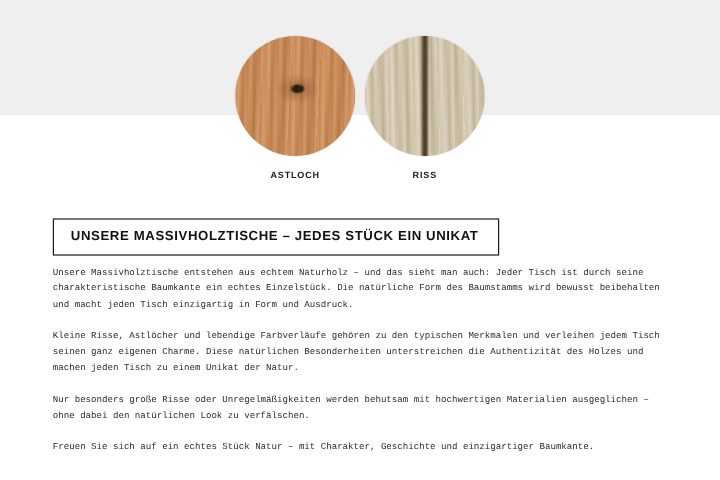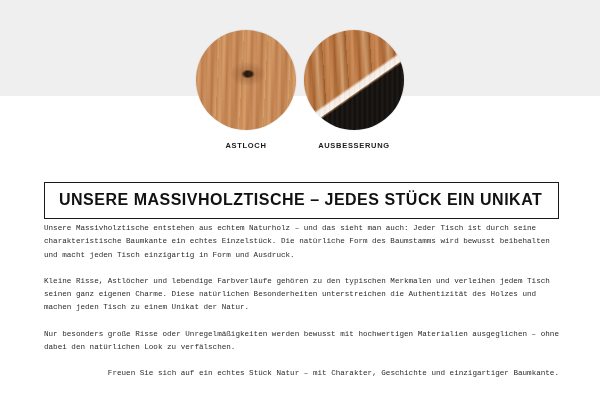--- a/index.html
+++ b/index.html
@@ -113,21 +113,21 @@
   
   .headline-box {
     position: absolute;
     left: 44px;
     top: 182px;
     border: 1.5px solid #1a1a1a;
     padding: 8px 16px 9px 14px;
     display: inline-block;
   }
   .headline-text {
-    font-size: 16px;
+    font-size: 11px;
     font-weight: bold;
     letter-spacing: 0.5px;
     color: #111111;
     white-space: nowrap;
   }
 
   
   .body-copy {
     position: absolute;
     left: 44px;
@@ -137,21 +137,20 @@
   }
   .para {
     font-size: 7.6px;
     line-height: 1.75;
     color: #2b2b2b;
     margin: 0 0 13px 0;
     text-align: left;
   }
   .para:last-child {
     margin-bottom: 0;
-    text-align: right;
   }
 
   
   .bottom-pad {
     position: absolute;
     left: 0;
     bottom: 0;
     width: 600px;
     height: 8px;
     background: #ffffff;
@@ -166,38 +165,38 @@
 
   <div class="circles-row">
 
     <div class="circle-item">
       <div class="circle tex-astloch">
         <div class="grain-overlay"></div>
       </div>
       <div class="circle-label">ASTLOCH</div>
     </div>
 
-
-
-
     <div class="circle-item">
-      <div class="circle tex-ausbesserung">
+      <div class="circle tex-riss">
         <div class="grain-overlay"></div>
       </div>
-      <div class="circle-label">AUSBESSERUNG</div>
+      <div class="circle-label">RISS</div>
     </div>
+
+
+
 
   </div>
 
   <div class="headline-box">
     <div class="headline-text">UNSERE MASSIVHOLZTISCHE – JEDES STÜCK EIN UNIKAT</div>
   </div>
 
   <div class="body-copy">
     <p class="para">Unsere Massivholztische entstehen aus echtem Naturholz – und das sieht man auch: Jeder Tisch ist durch seine charakteristische Baumkante ein echtes Einzelstück. Die natürliche Form des Baumstamms wird bewusst beibehalten und macht jeden Tisch einzigartig in Form und Ausdruck.</p>
     <p class="para">Kleine Risse, Astlöcher und lebendige Farbverläufe gehören zu den typischen Merkmalen und verleihen jedem Tisch seinen ganz eigenen Charme. Diese natürlichen Besonderheiten unterstreichen die Authentizität des Holzes und machen jeden Tisch zu einem Unikat der Natur.</p>
-    <p class="para">Nur besonders große Risse oder Unregelmäßigkeiten werden bewusst mit hochwertigen Materialien ausgeglichen – ohne dabei den natürlichen Look zu verfälschen.</p>
+    <p class="para">Nur besonders große Risse oder Unregelmäßigkeiten werden behutsam mit hochwertigen Materialien ausgeglichen – ohne dabei den natürlichen Look zu verfälschen.</p>
     <p class="para">Freuen Sie sich auf ein echtes Stück Natur – mit Charakter, Geschichte und einzigartiger Baumkante.</p>
   </div>
 
   <div class="bottom-pad"></div>
 
 </div>
 
 </body></html>

